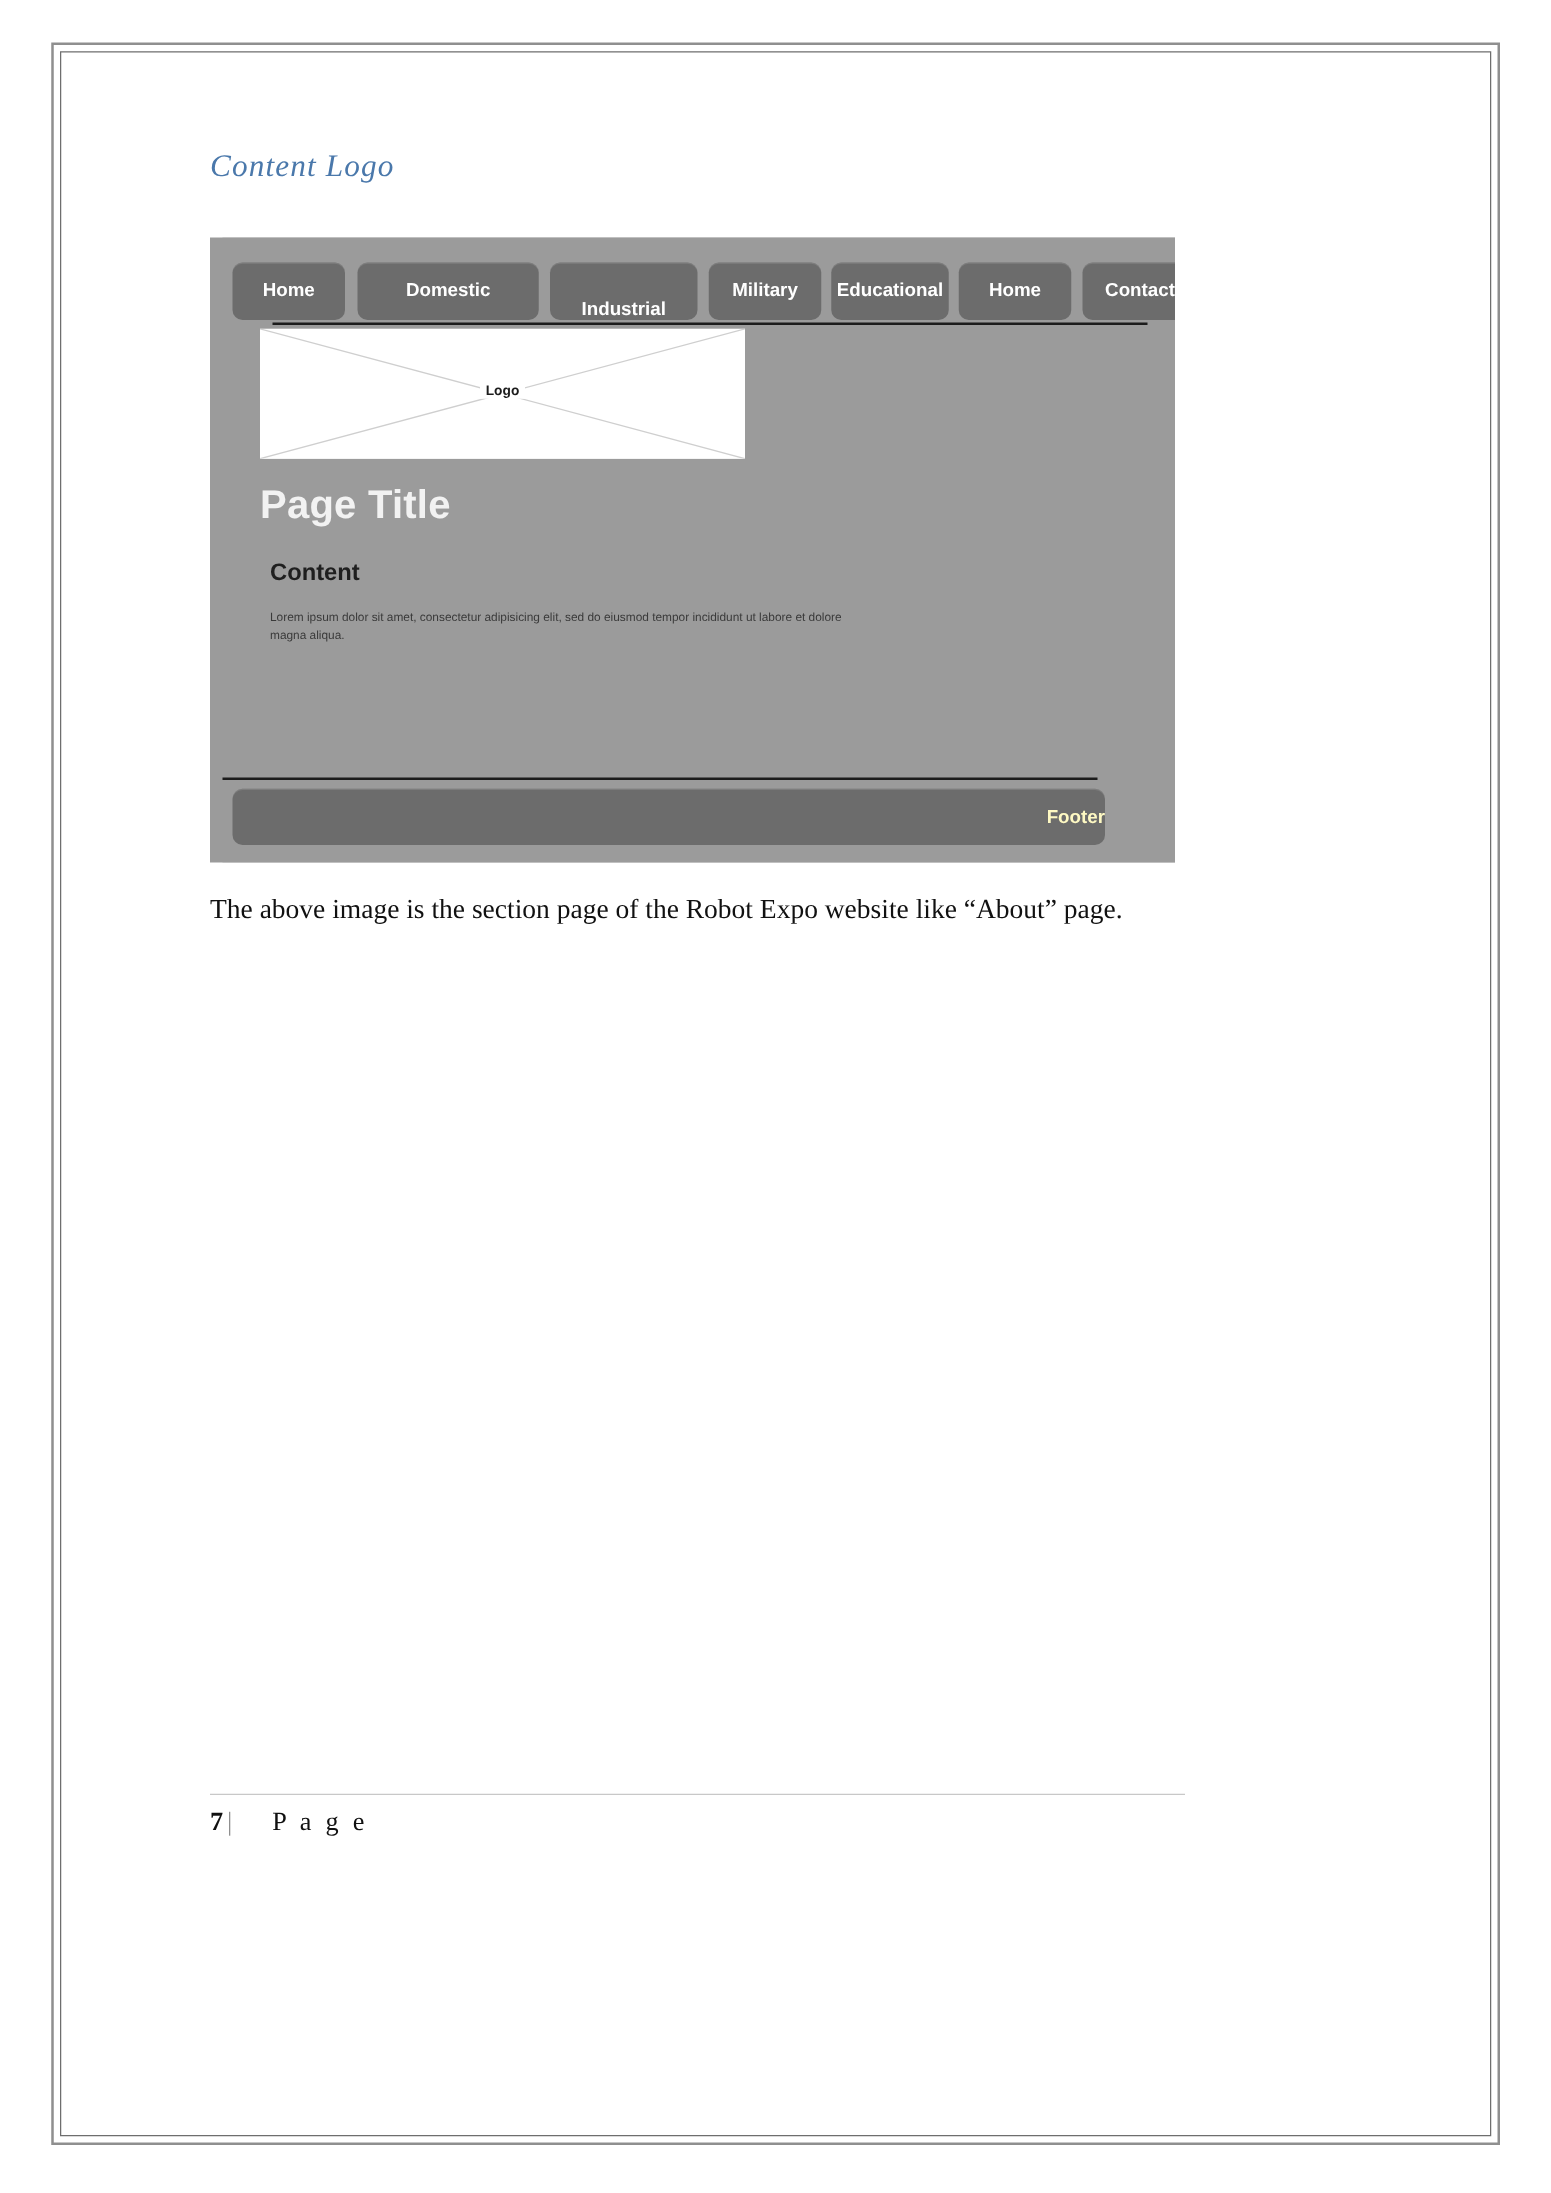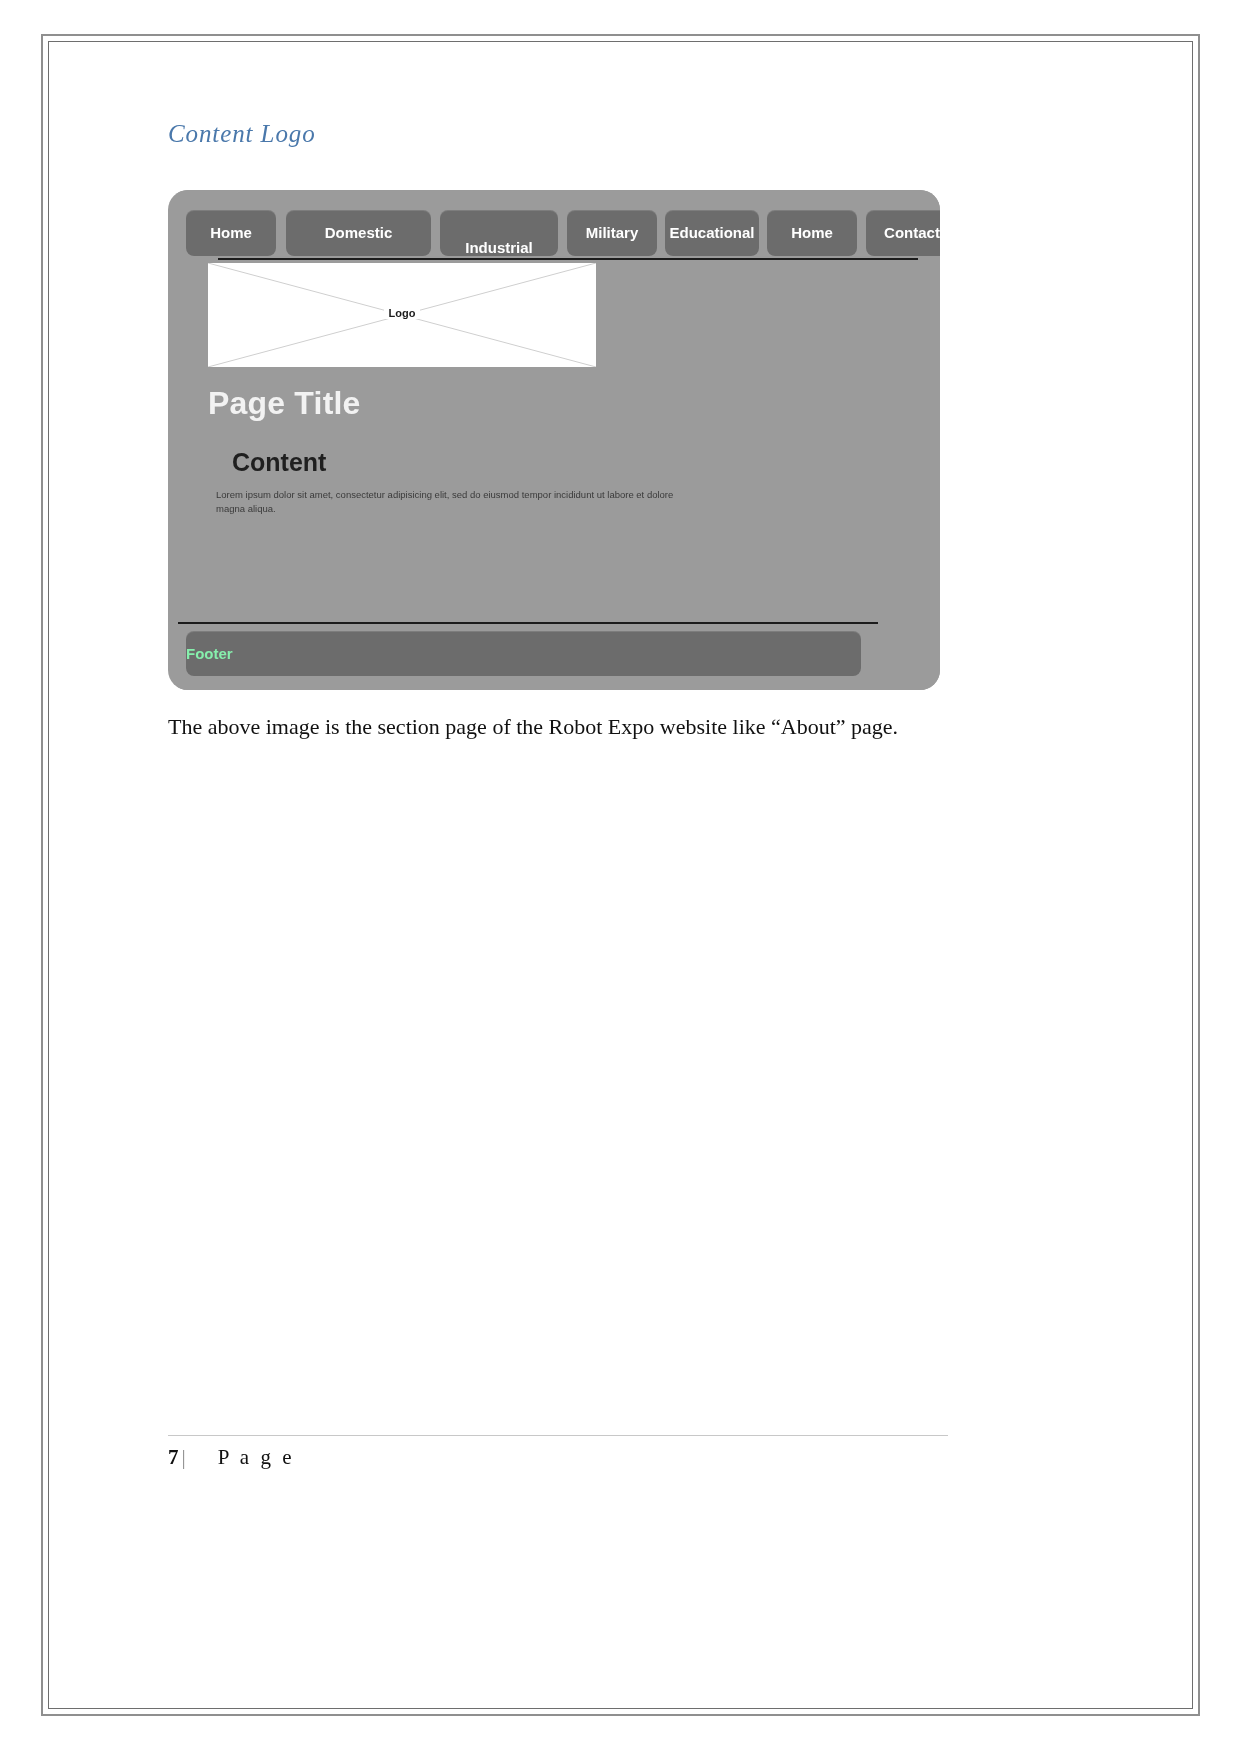--- a/index.html
+++ b/index.html
@@ -62,21 +62,20 @@
   }
 
   
   .mockup {
     position: relative;
     width: 772px;
     height: 500px;
     background: #9b9b9b;
     overflow: hidden;
     font-family: "Liberation Sans", sans-serif;
-    border-radius: 20px;
   }
   .mockup-inner {
     position: absolute;
     left: 10px;
     top: 0px;
     right: 0;
     bottom: 0;
     background: #9b9b9b;
   }
 
@@ -149,24 +148,23 @@
     font-weight: bold;
     color: #f2f2f2;
     letter-spacing: 0.2px;
   }
 
   .content-heading {
     position: absolute;
     left: 38px;
     top: 258px;
     font-family: "Liberation Sans", sans-serif;
-    font-size: 25px;
+    font-size: 19px;
     font-weight: bold;
     color: #1f1f1f;
-    margin-left: 16px;
   }
 
   .content-paragraph {
     position: absolute;
     left: 38px;
     top: 298px;
     width: 470px;
     font-family: "Liberation Sans", sans-serif;
     font-size: 9.5px;
     line-height: 1.5;
@@ -184,26 +182,27 @@
   .footer-bar {
     position: absolute;
     left: 8px;
     top: 441px;
     width: 675px;
     height: 45px;
     background: #6c6c6c;
     border-radius: 8px;
     display: flex;
     align-items: center;
-    justify-content: flex-start;
-    color: #86efac;
+    justify-content: flex-end;
+    color: #fef9c3;
     font-family: "Liberation Sans", sans-serif;
     font-weight: bold;
     font-size: 15px;
     box-shadow: inset 0 1px 0 rgba(255,255,255,0.12);
+    padding-left: 23px;
   }
 
   
   .caption {
     margin-top: 22px;
     font-family: "Liberation Serif", serif;
     font-size: 22px;
     color: #111111;
     line-height: 1.35;
   }

